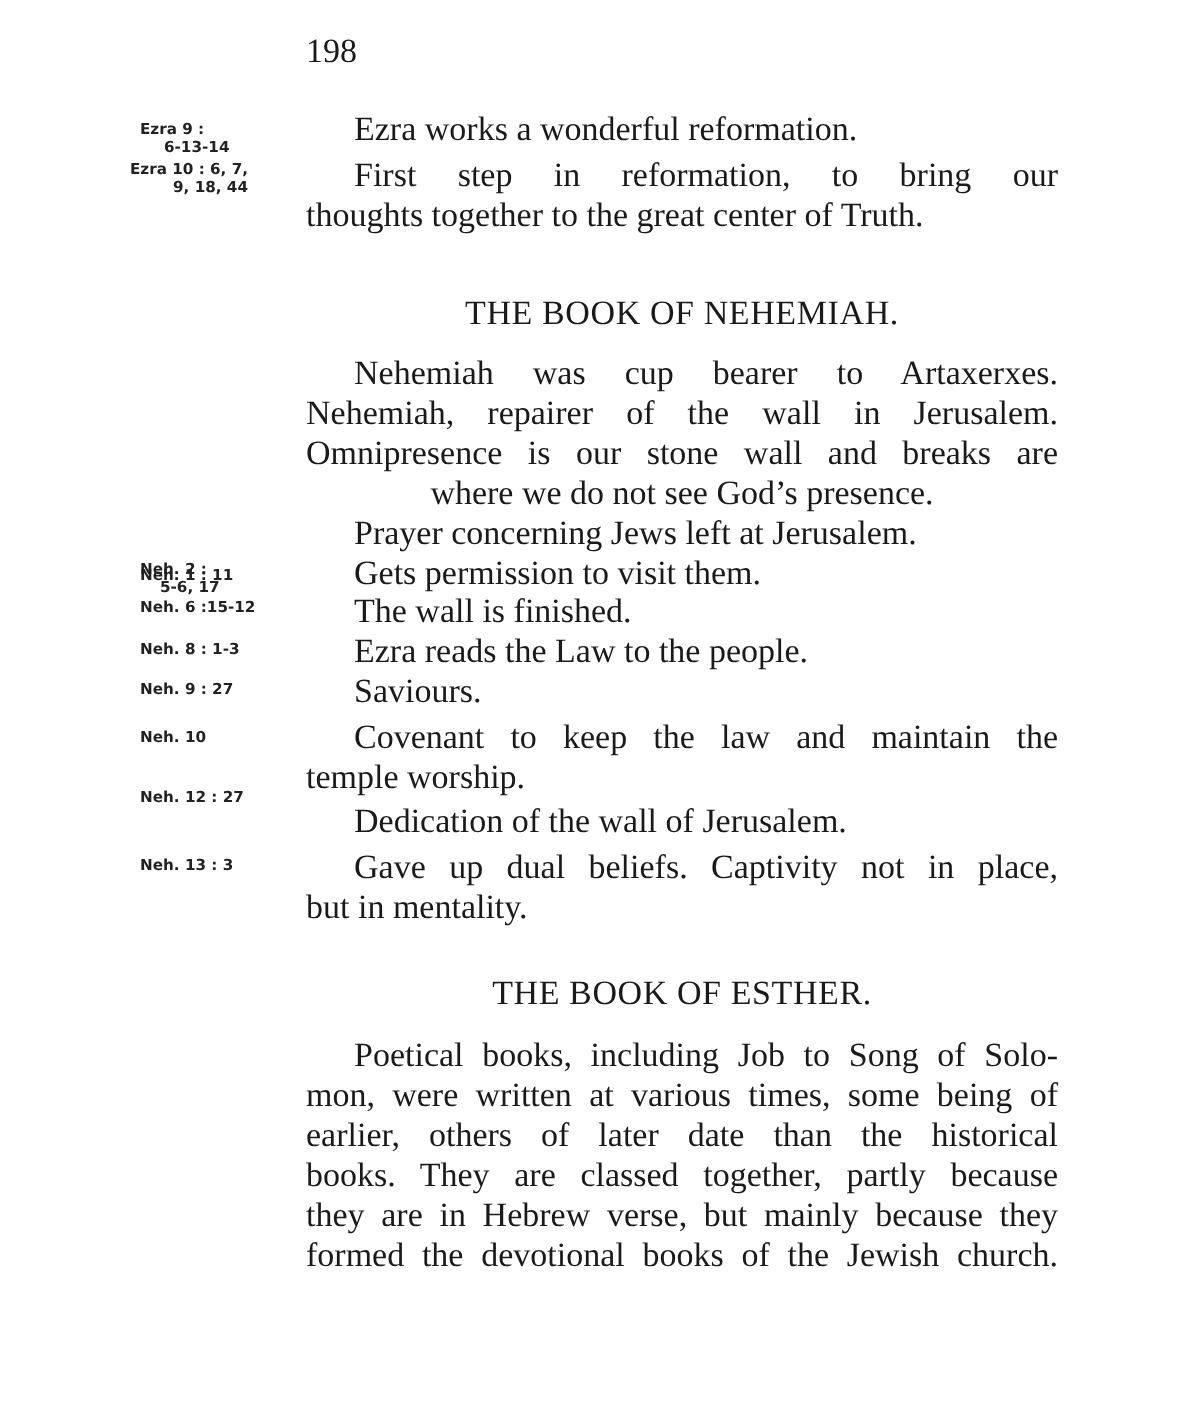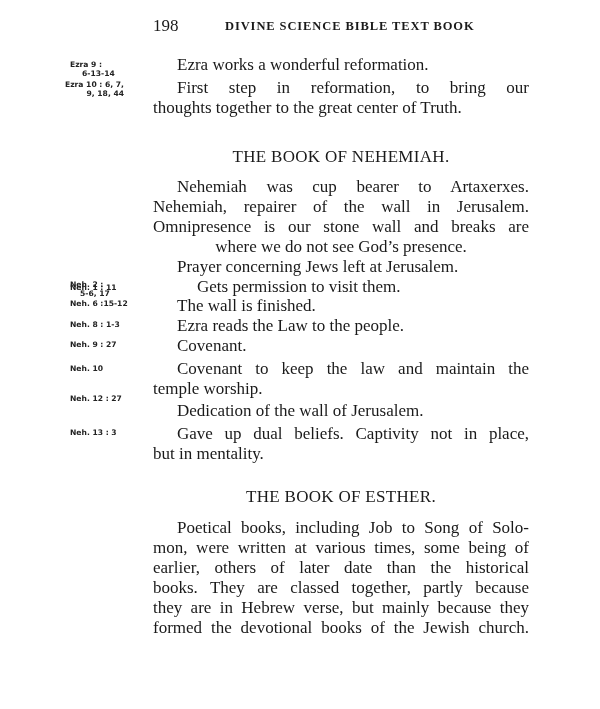--- a/index.html
+++ b/index.html
@@ -14,21 +14,20 @@
     .ref { position: absolute; font-family: "DejaVu Sans", sans-serif; font-size: 7.6px; font-weight: bold; line-height: 9px; white-space: nowrap; color: #222; }
     .heading { position: absolute; left: 153px; width: 376px; text-align: center; font-family: "Liberation Serif", serif; font-size: 17px; line-height: 20px; letter-spacing: 0.3px; }
   </style>
 </head>
 <body>
 
 <div class="page">
 
   <div class="header">
     <span class="pnum">198</span>
-    <span class="running">DIVINE SCIENCE BIBLE TEXT BOOK</span>
   </div>
 
   <div>
     <div class="ref" style="left:70px; top:60px;">
       <div>Ezra 9 :</div>
       <div style="padding-left:12px;">6-13-14</div>
     </div>
     <div class="line ind" style="top:55px;">Ezra works a wonderful reformation.</div>
 
     <div class="ref" style="left:65px; top:80px;text-align:right;">
@@ -47,30 +46,30 @@
     <div class="line just" style="top:217px;">Omnipresence is our stone wall and breaks are</div>
     <div class="line" style="top:237px;text-align:center;">where we do not see God’s presence.</div>
 
     <div class="ref" style="left:70px; top:262px;margin-top:21px;">Neh. 1 : 11</div>
     <div class="line ind" style="top:257px;">Prayer concerning Jews left at Jerusalem.</div>
 
     <div class="ref" style="left:70px; top:280px;">
       <div>Neh. 2 :</div>
       <div style="padding-left:10px;">5-6, 17</div>
     </div>
-    <div class="line ind" style="top:277px;margin-left:20px;">Gets permission to visit them.</div>
+    <div class="line ind" style="top:277px;">Gets permission to visit them.</div>
 
     <div class="ref" style="left:70px; top:299px;">Neh. 6 :15-12</div>
     <div class="line ind" style="top:296px;">The wall is finished.</div>
 
     <div class="ref" style="left:70px; top:320px;">Neh. 8 : 1-3</div>
     <div class="line ind" style="top:316px;">Ezra reads the Law to the people.</div>
 
     <div class="ref" style="left:70px; top:340px;">Neh. 9 : 27</div>
-    <div class="line ind" style="top:336px;">Covenant.</div>
+    <div class="line ind" style="top:336px;">Saviours.</div>
 
     <div class="ref" style="left:70px; top:364px;">Neh. 10</div>
     <div class="line ind just" style="top:359px;">Covenant to keep the law and maintain the</div>
     <div class="line" style="top:379px;">temple worship.</div>
 
     <div class="ref" style="left:70px; top:394px;">Neh. 12 : 27</div>
     <div class="line ind" style="top:401px;">Dedication of the wall of Jerusalem.</div>
 
     <div class="ref" style="left:70px; top:428px;">Neh. 13 : 3</div>
     <div class="line ind just" style="top:424px;">Gave up dual beliefs.  Captivity not in place,</div>

